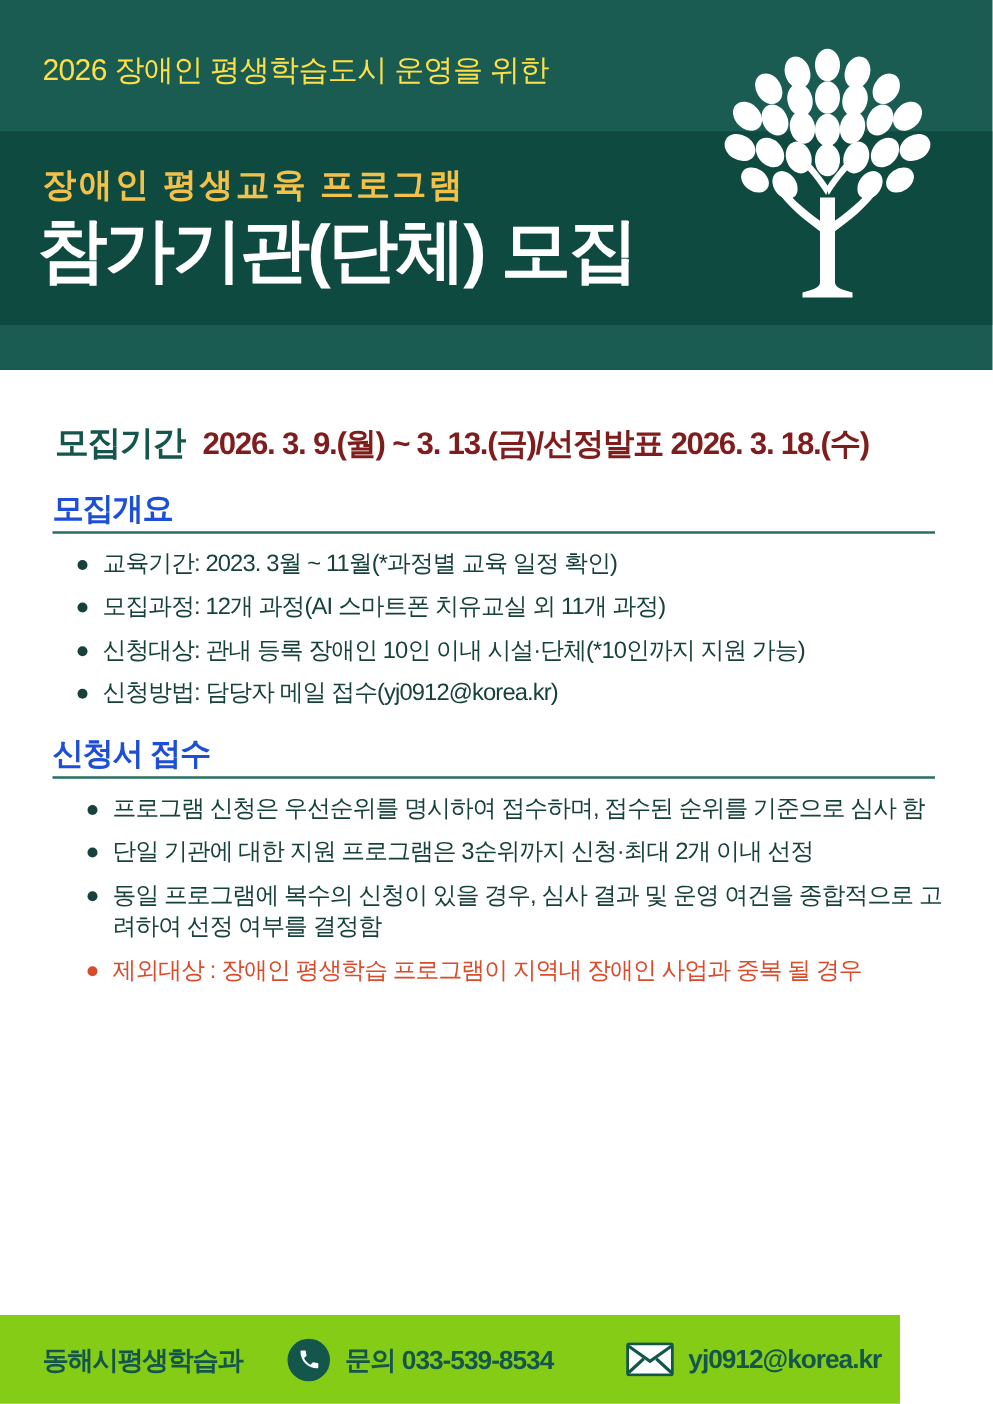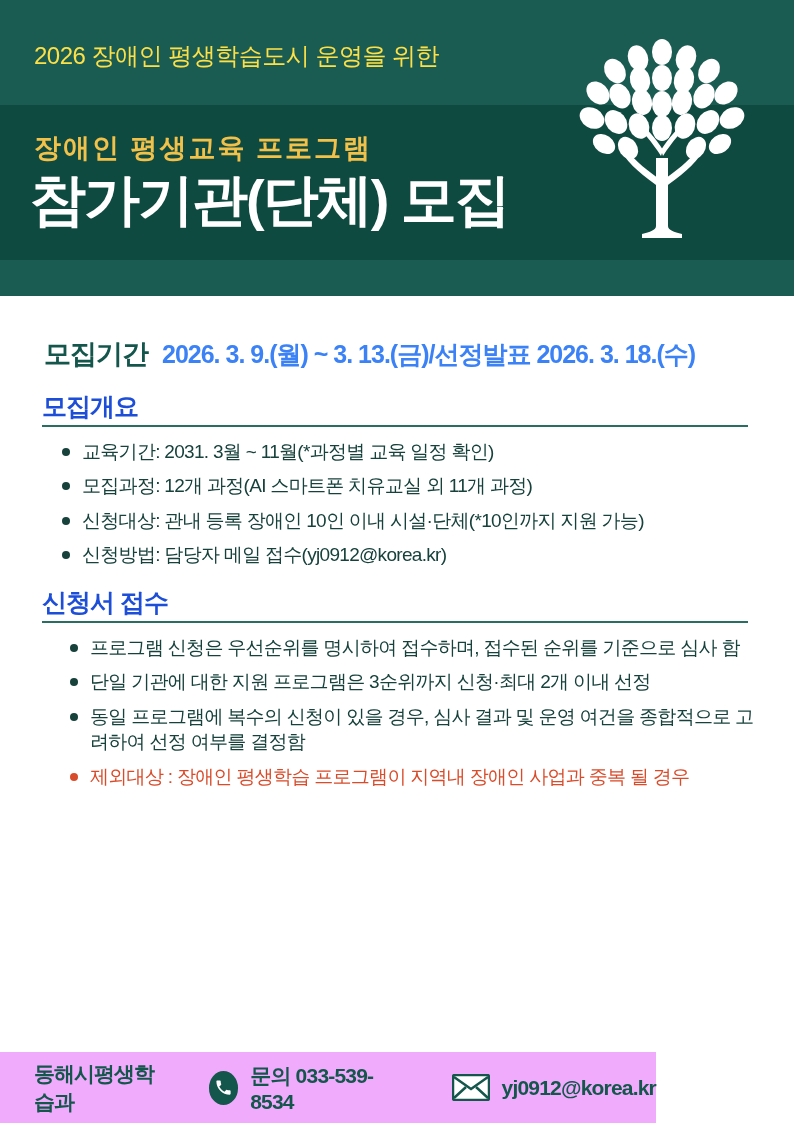--- a/index.html
+++ b/index.html
@@ -84,21 +84,21 @@
     gap: 14px;
     margin: 14px 0 6px 10px;
   }
   .period-label {
     color: #14564c;
     font-size: 27px;
     font-weight: bold;
     letter-spacing: -1px;
   }
   .period-value {
-    color: #3b82f6;
+    color: #7f1d1d;
     font-size: 25px;
     font-weight: bold;
     letter-spacing: -1px;
   }
 
   .section {
     margin-top: 18px;
   }
   .section-head {
     position: relative;
@@ -148,23 +148,23 @@
     background: #17413b;
   }
   ul.bullets li.accent { color: #d94c2b; }
   ul.bullets li.accent::before { background: #d94c2b; }
 
   
   .footer {
     position: absolute;
     left: 0;
     bottom: 0;
-    width: 656px;
+    width: 720px;
     height: 71px;
-    background: #f0abfc;
+    background: #84cc16;
     display: flex;
     align-items: center;
     padding-left: 34px;
     box-sizing: border-box;
     gap: 30px;
   }
   .footer-dept {
     color: #14564c;
     font-size: 21px;
     font-weight: bold;
@@ -264,21 +264,21 @@
     <span class="period-label">모집기간</span>
     <span class="period-value">2026. 3. 9.(월) ~ 3. 13.(금)/선정발표 2026. 3. 18.(수)</span>
   </div>
 
   <div class="section">
     <div class="section-head">
       <span class="section-title">모집개요</span>
       <div class="section-rule"></div>
     </div>
     <ul class="bullets">
-      <li>교육기간: 2031. 3월 ~ 11월(*과정별 교육 일정 확인)</li>
+      <li>교육기간: 2023. 3월 ~ 11월(*과정별 교육 일정 확인)</li>
       <li>모집과정: 12개 과정(AI 스마트폰 치유교실 외 11개 과정)</li>
       <li>신청대상: 관내 등록 장애인 10인 이내 시설·단체(*10인까지 지원 가능)</li>
       <li>신청방법: 담당자 메일 접수(yj0912@korea.kr)</li>
     </ul>
   </div>
 
   <div class="section">
     <div class="section-head">
       <span class="section-title">신청서 접수</span>
       <div class="section-rule"></div>

